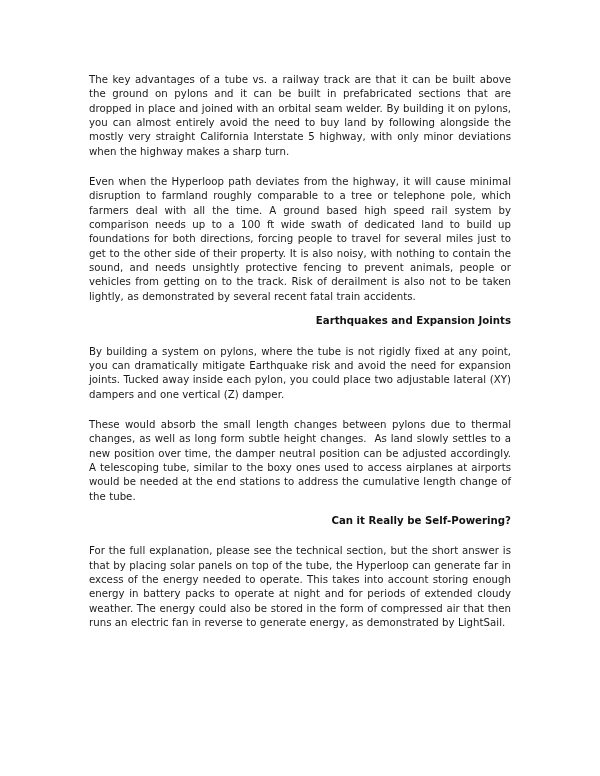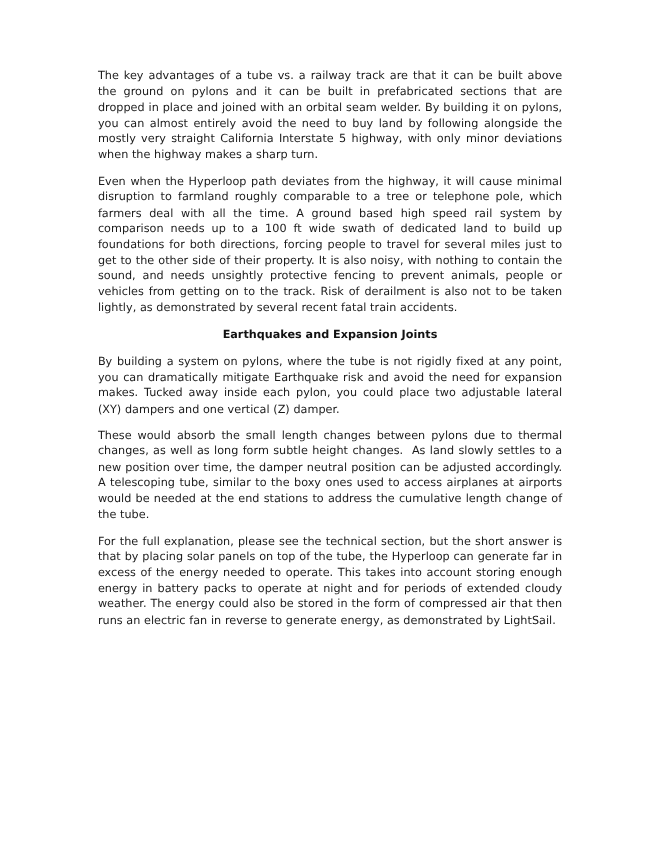--- a/index.html
+++ b/index.html
@@ -23,52 +23,53 @@
     position: relative;
   }
   .content {
     width: 422px;
   }
   .para {
     font-size: 10.2px;
     line-height: 14.35px;
     text-align: justify;
     text-justify: inter-word;
-    margin: 6px 0 10px 0;
+    margin: 16px 0 10px 0;
     letter-spacing: 0.02px;
     word-spacing: 0.1px;
     color: #1a1a1a;
     white-space: pre-wrap;
   }
   .para:last-child {
     margin-bottom: 0;
   }
   .heading {
     font-size: 10.2px;
     line-height: 14.35px;
     font-weight: bold;
-    text-align: center;
+    text-align: right;
     margin: 0 0 10px 0;
     color: #121212;
   }
 </style>
 </head>
 <body>
 
 <div class="page">
   <div class="content">
 
     <p class="para">The key advantages of a tube vs. a railway track are that it can be built above the ground on pylons and it can be built in prefabricated sections that are dropped in place and joined with an orbital seam welder. By building it on pylons, you can almost entirely avoid the need to buy land by following alongside the mostly very straight California Interstate 5 highway, with only minor deviations when the highway makes a sharp turn.</p>
 
     <p class="para">Even when the Hyperloop path deviates from the highway, it will cause minimal disruption to farmland roughly comparable to a tree or telephone pole, which farmers deal with all the time. A ground based high speed rail system by comparison needs up to a 100 ft wide swath of dedicated land to build up foundations for both directions, forcing people to travel for several miles just to get to the other side of their property. It is also noisy, with nothing to contain the sound, and needs unsightly protective fencing to prevent animals, people or vehicles from getting on to the track. Risk of derailment is also not to be taken lightly, as demonstrated by several recent fatal train accidents.</p>
 
     <h2 class="heading">Earthquakes and Expansion Joints</h2>
 
 
-    <p class="para">By building a system on pylons, where the tube is not rigidly fixed at any point, you can dramatically mitigate Earthquake risk and avoid the need for expansion makes. Tucked away inside each pylon, you could place two adjustable lateral (XY) dampers and one vertical (Z) damper.</p>
+    <p class="para">By building a system on pylons, where the tube is not rigidly fixed at any point, you can dramatically mitigate Earthquake risk and avoid the need for expansion joints. Tucked away inside each pylon, you could place two adjustable lateral (XY) dampers and one vertical (Z) damper.</p>
 
     <p class="para">These would absorb the small length changes between pylons due to thermal changes, as well as long form subtle height changes.  As land slowly settles to a new position over time, the damper neutral position can be adjusted accordingly. A telescoping tube, similar to the boxy ones used to access airplanes at airports would be needed at the end stations to address the cumulative length change of the tube.</p>
 
+    <h2 class="heading">Can it Really be Self-Powering?</h2>
 
     <p class="para">For the full explanation, please see the technical section, but the short answer is that by placing solar panels on top of the tube, the Hyperloop can generate far in excess of the energy needed to operate. This takes into account storing enough energy in battery packs to operate at night and for periods of extended cloudy weather. The energy could also be stored in the form of compressed air that then runs an electric fan in reverse to generate energy, as demonstrated by LightSail.</p>
 
   </div>
 </div>
 
 </body></html>

